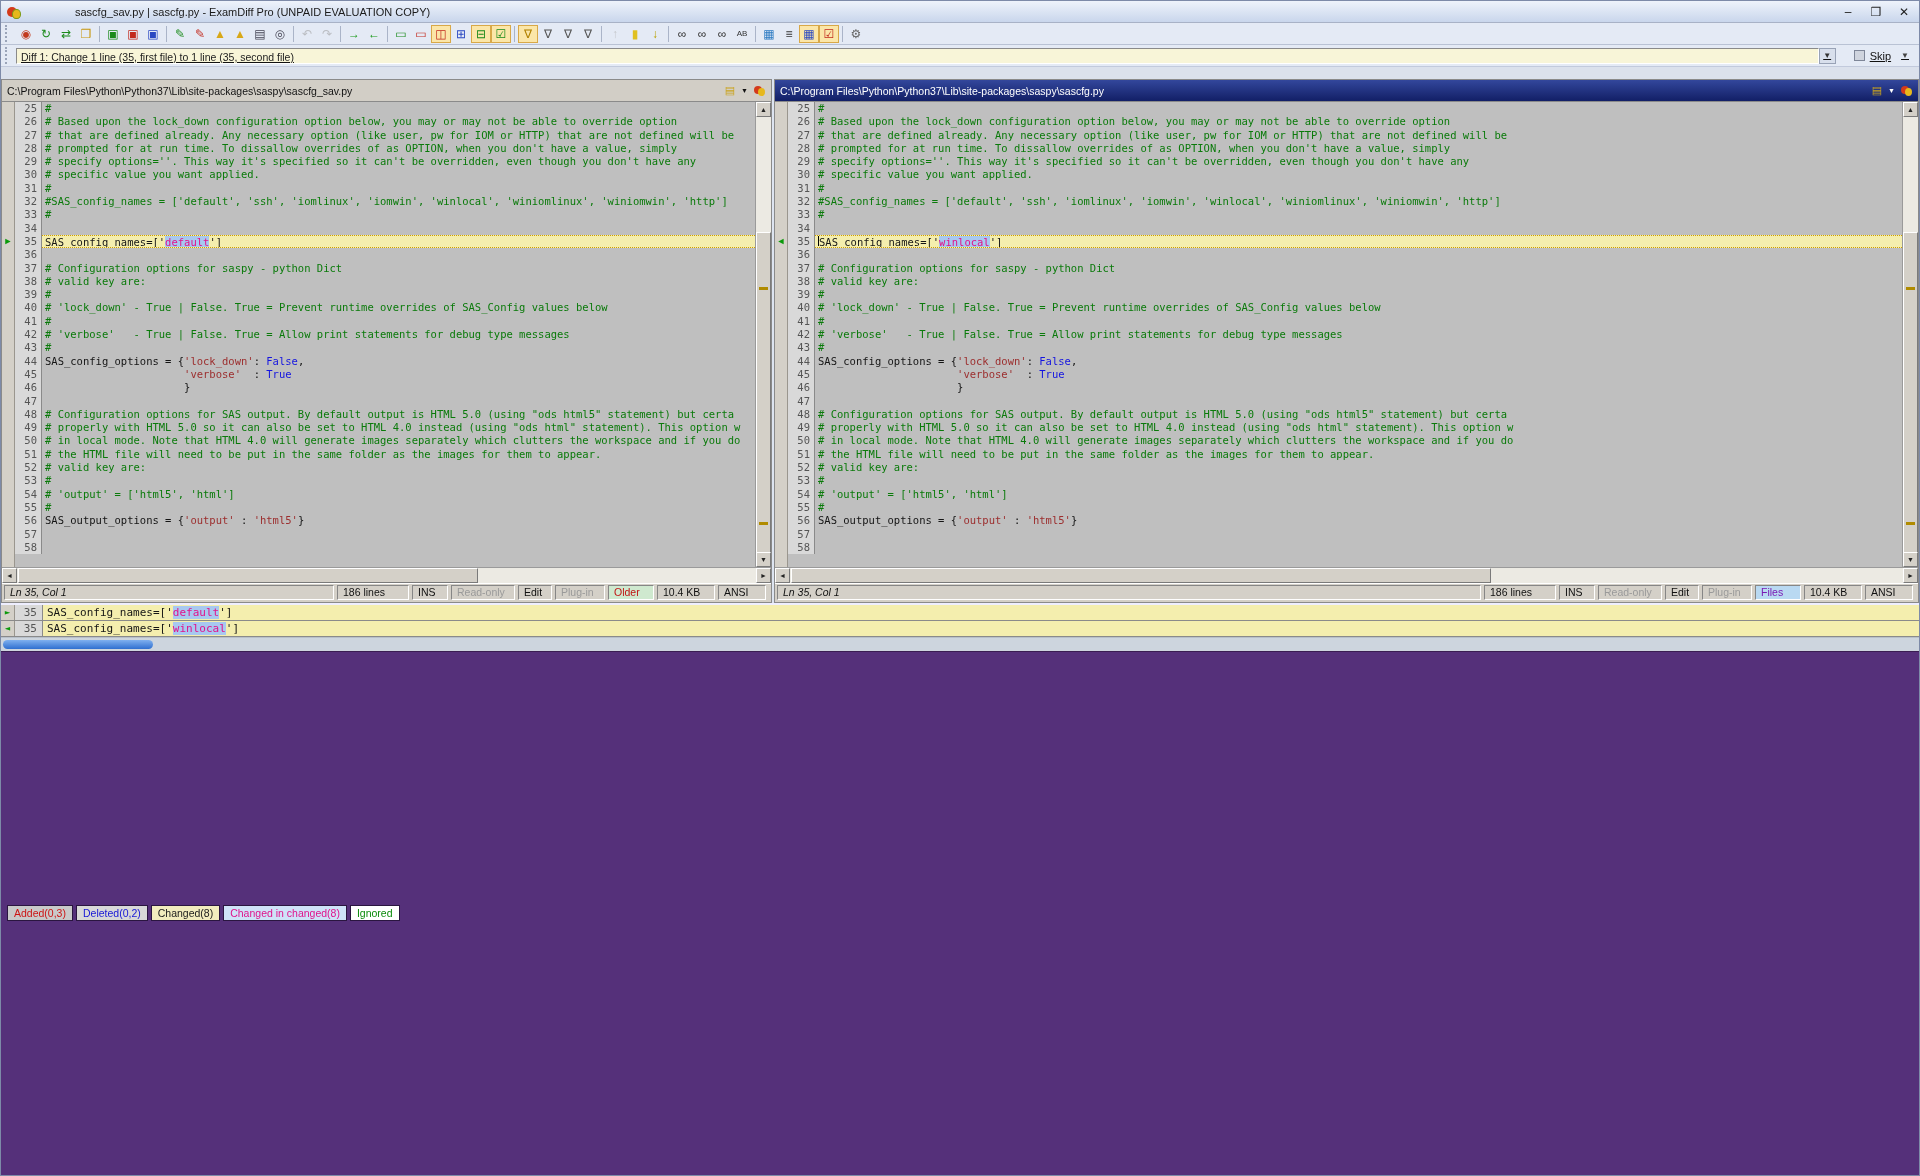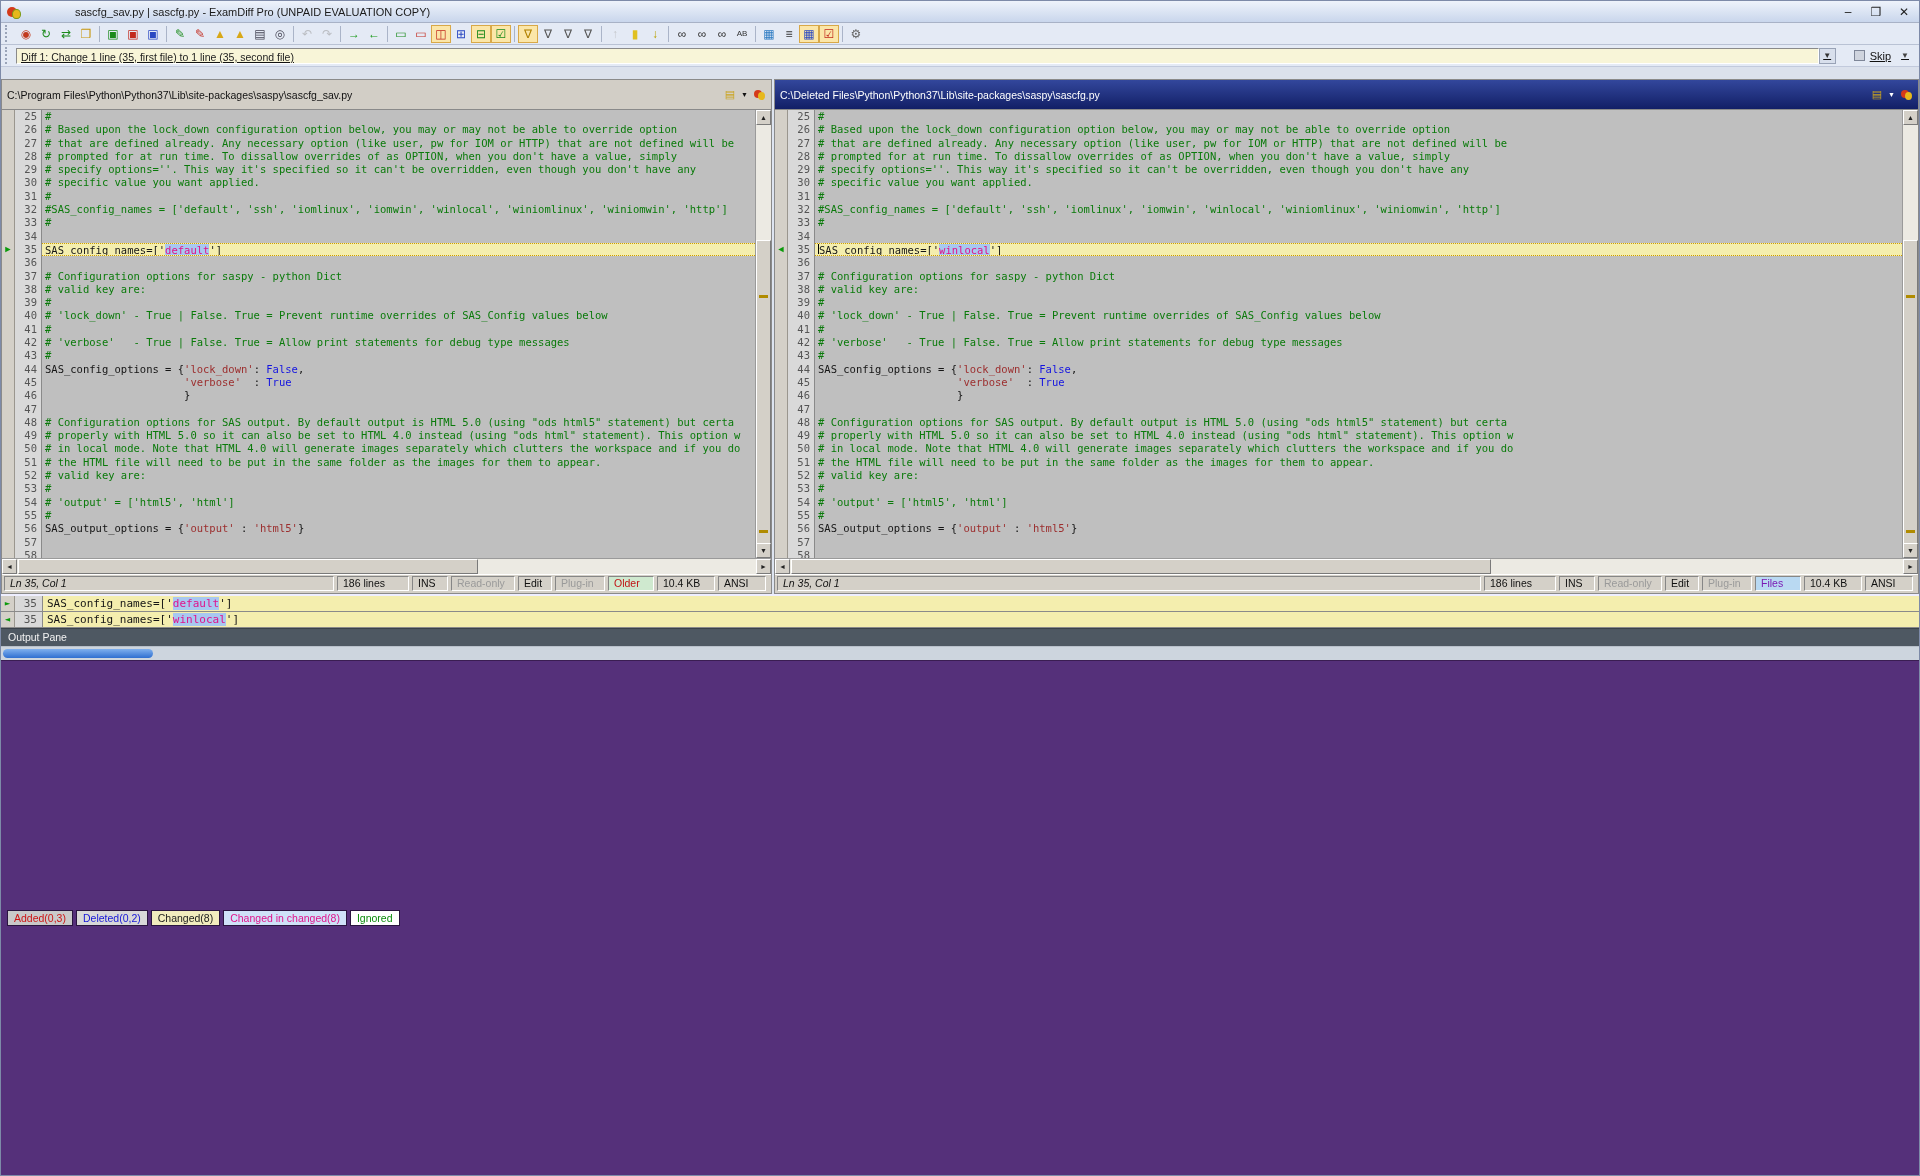--- a/index.html
+++ b/index.html
@@ -38,21 +38,21 @@
   .skip-box { width:11px; height:11px; background:#cfd4de; border:1px solid #7e8698; margin-right:5px; }
   .skip-drop { margin-left:10px; font-size:8px; color:#444; }
   .spacer-strip { height:12px; flex:none; background:#dbe1ec; }
 
   
   .main { flex:1; display:flex; overflow:hidden; }
   .pane { display:flex; flex-direction:column; border:1px solid #8a8a8a; background:#bfbfbf; overflow:hidden; }
   .pane.left { width:771px; flex:none; }
   .pane.right { flex:1; }
   .pane-divider { width:2px; background:#dde4f0; flex:none; }
-  .pane-hdr { height:30px; flex:none; display:flex; align-items:center; padding:0 5px; font-size:10.5px; border-bottom:1px solid #8a8a8a; }
+  .pane-hdr { height:22px; flex:none; display:flex; align-items:center; padding:0 5px; font-size:10.5px; border-bottom:1px solid #8a8a8a; }
   .pane-hdr.inactive { background:#d2cec6; color:#111; }
   .pane-hdr.active { background:linear-gradient(#33479c,#121f66); color:#fff; }
   .hdr-path { flex:1; overflow:hidden; white-space:nowrap; }
   .hic { margin-left:6px; font-size:11px; }
   .hic.print { color:#caa41e; }
   .hic.drop { font-size:7px; }
   .hic.mini .a1,{ }
   .mini-logo { width:12px; height:12px; position:relative; display:inline-block; margin-left:6px; }
   .mini-logo .a1{ position:absolute; left:0; top:1px; width:8px; height:8px; border-radius:50%; background:#d43a1a;}
   .mini-logo .a2{ position:absolute; left:4px; top:3px; width:7px; height:8px; border-radius:50%; background:#e7b81c;}
@@ -370,21 +370,21 @@
           <span class="scell older" style="width: 46px;">Older</span>
           <span class="scell" style="width: 58px;">10.4 KB</span>
           <span class="scell" style="width: 48px;">ANSI</span>
         </div>
     </div>
 
     <div class="pane-divider"></div>
 
     <div class="pane right">
       <div class="pane-hdr active">
-        <span class="hdr-path">C:\Deleted Files\Python\Python37\Lib\site-packages\saspy\sascfg.py</span>
+        <span class="hdr-path">C:\Program Files\Python\Python37\Lib\site-packages\saspy\sascfg.py</span>
         <span class="hic print">▤</span>
         <span class="hic drop">▼</span>
         <span class="mini-logo">
             <span class="a1"></span>
             <span class="a2"></span>
           </span>
       </div>
       <div class="pane-body">
         <div class="margin-col" id="margin-right">
             <div class="mk" style="top: 133px;">◄</div>
@@ -561,23 +561,20 @@
         <span class="bln">35</span>
         <span class="btx"><span class="s-p">SAS_config_names=['</span><span class="s-hl">default</span><span class="s-p">']</span></span>
       </div>
       <div class="brow">
         <span class="bmg">◄</span>
         <span class="bln">35</span>
         <span class="btx"><span class="s-p">SAS_config_names=['</span><span class="s-hl">winlocal</span><span class="s-p">']</span></span>
       </div>
     </div>
 
-  <div class="outputhdr">
-    <span>Output Pane</span>
-  </div>
   <div class="outputscroll">
     <div class="bluethumb"></div>
   </div>
 
   <div class="bottombar">
     <span class="badges" id="badges">
         <span class="badge" style="color: rgb(204, 20, 20); background: rgb(201, 201, 201);">Added(0,3)</span>
         <span class="badge" style="color: rgb(22, 22, 214); background: rgb(216, 216, 216);">Deleted(0,2)</span>
         <span class="badge" style="color: rgb(26, 26, 26); background: rgb(242, 236, 190);">Changed(8)</span>
         <span class="badge" style="color: rgb(224, 20, 140); background: rgb(207, 226, 248);">Changed in changed(8)</span>

